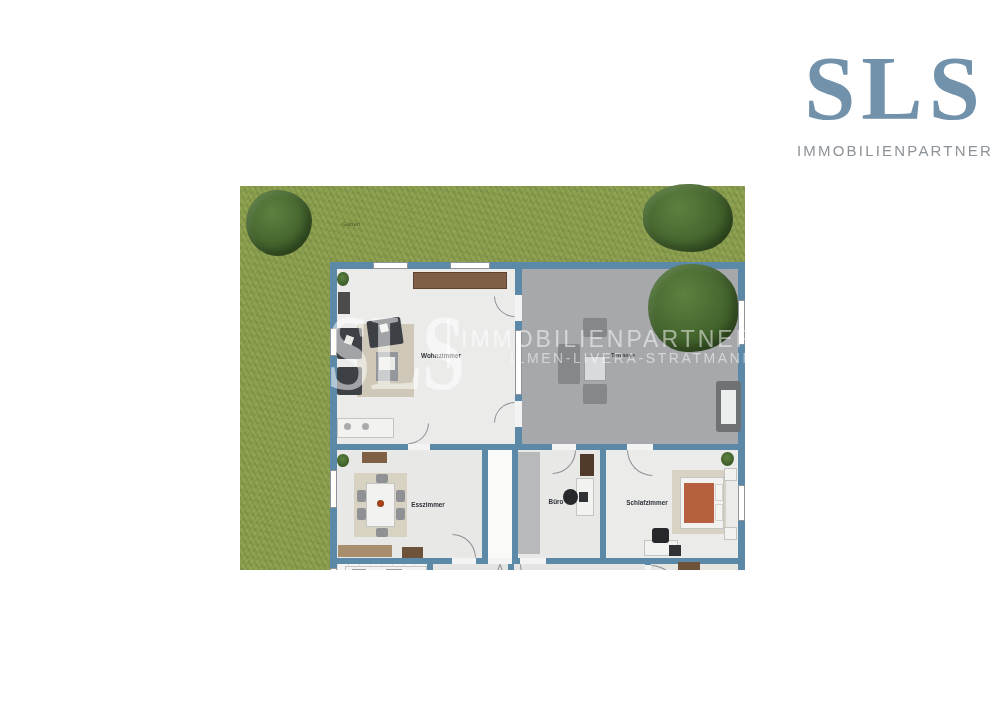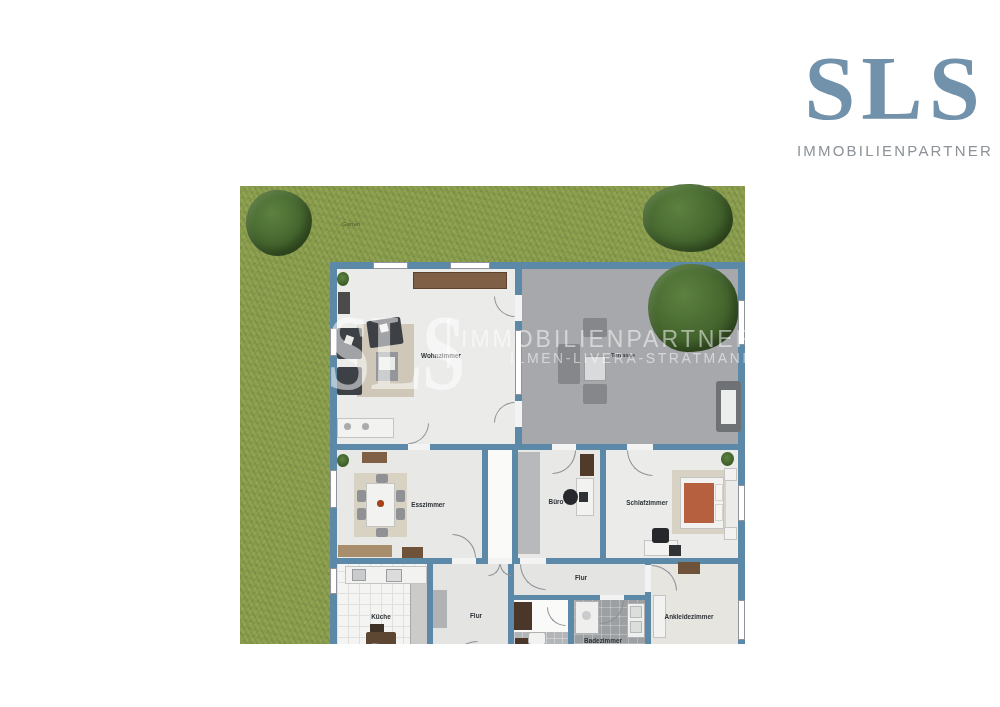--- a/index.html
+++ b/index.html
@@ -1,16 +1,16 @@
 <!DOCTYPE html>
 <html><head>
 <meta charset="utf-8">
 <style>
   html,body{margin:0;padding:0;background:#ffffff;}
-  .canvas{position:relative;width:1000px;height:644px;background:#ffffff;overflow:hidden;
+  .canvas{position:relative;width:1000px;height:570px;background:#ffffff;overflow:hidden;
           font-family:"Liberation Sans", sans-serif;}
   .abs{position:absolute;}
 
   
   .logo-name{font-family:"Liberation Serif", serif;font-weight:700;color:#7292ab;
              font-size:92px;letter-spacing:6px;line-height:1;}
   .logo-sub{color:#8d9398;font-size:15px;letter-spacing:2.2px;font-weight:400;}
 
   
   .grass{background-color:#8ca04e;

